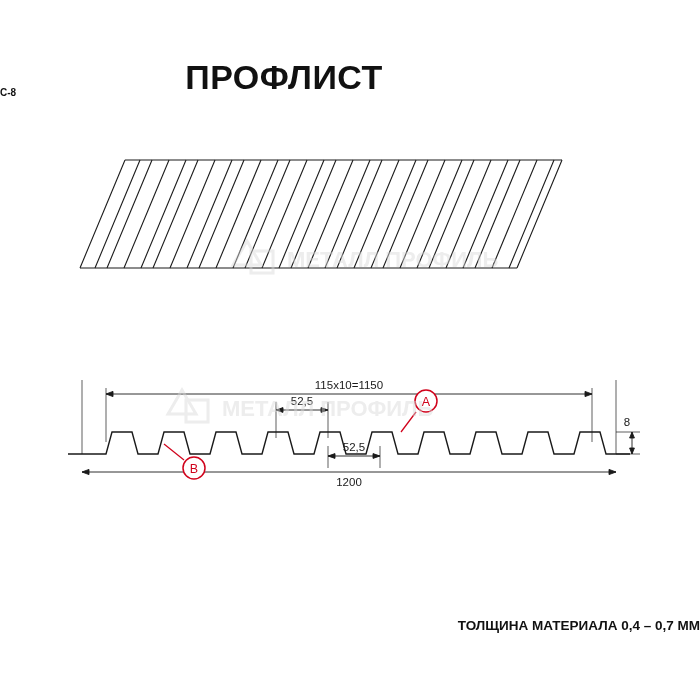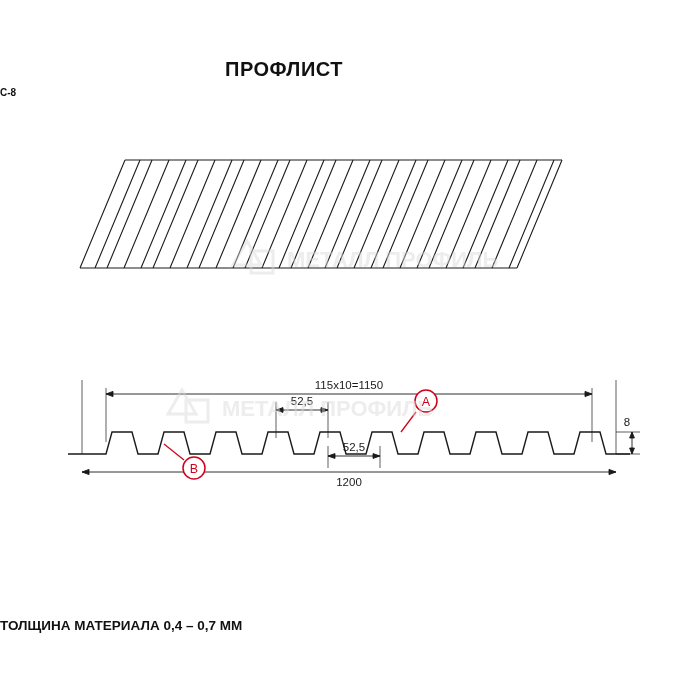--- a/index.html
+++ b/index.html
@@ -19,41 +19,41 @@
     position: relative;
     width: 700px;
     height: 700px;
   }
   .title {
     position: absolute;
     top: 58px;
     left: 0;
     width: 568px;
     text-align: center;
-    font-size: 20px;
+    font-size: 34px;
     font-weight: bold;
     letter-spacing: 0.5px;
     color: #111111;
   }
   .subtitle {
     position: absolute;
     top: 87px;
     left: 0;
     width: 700px;
     text-align: left;
     font-size: 10px;
     font-weight: bold;
     color: #111111;
   }
   .footer-note {
     position: absolute;
     top: 618px;
     left: 0;
     width: 700px;
-    text-align: left;
+    text-align: right;
     font-size: 13.5px;
     font-weight: bold;
     color: #111111;
   }
   .iso-view {
     position: absolute;
     top: 140px;
     left: 70px;
     width: 570px;
     height: 170px;

